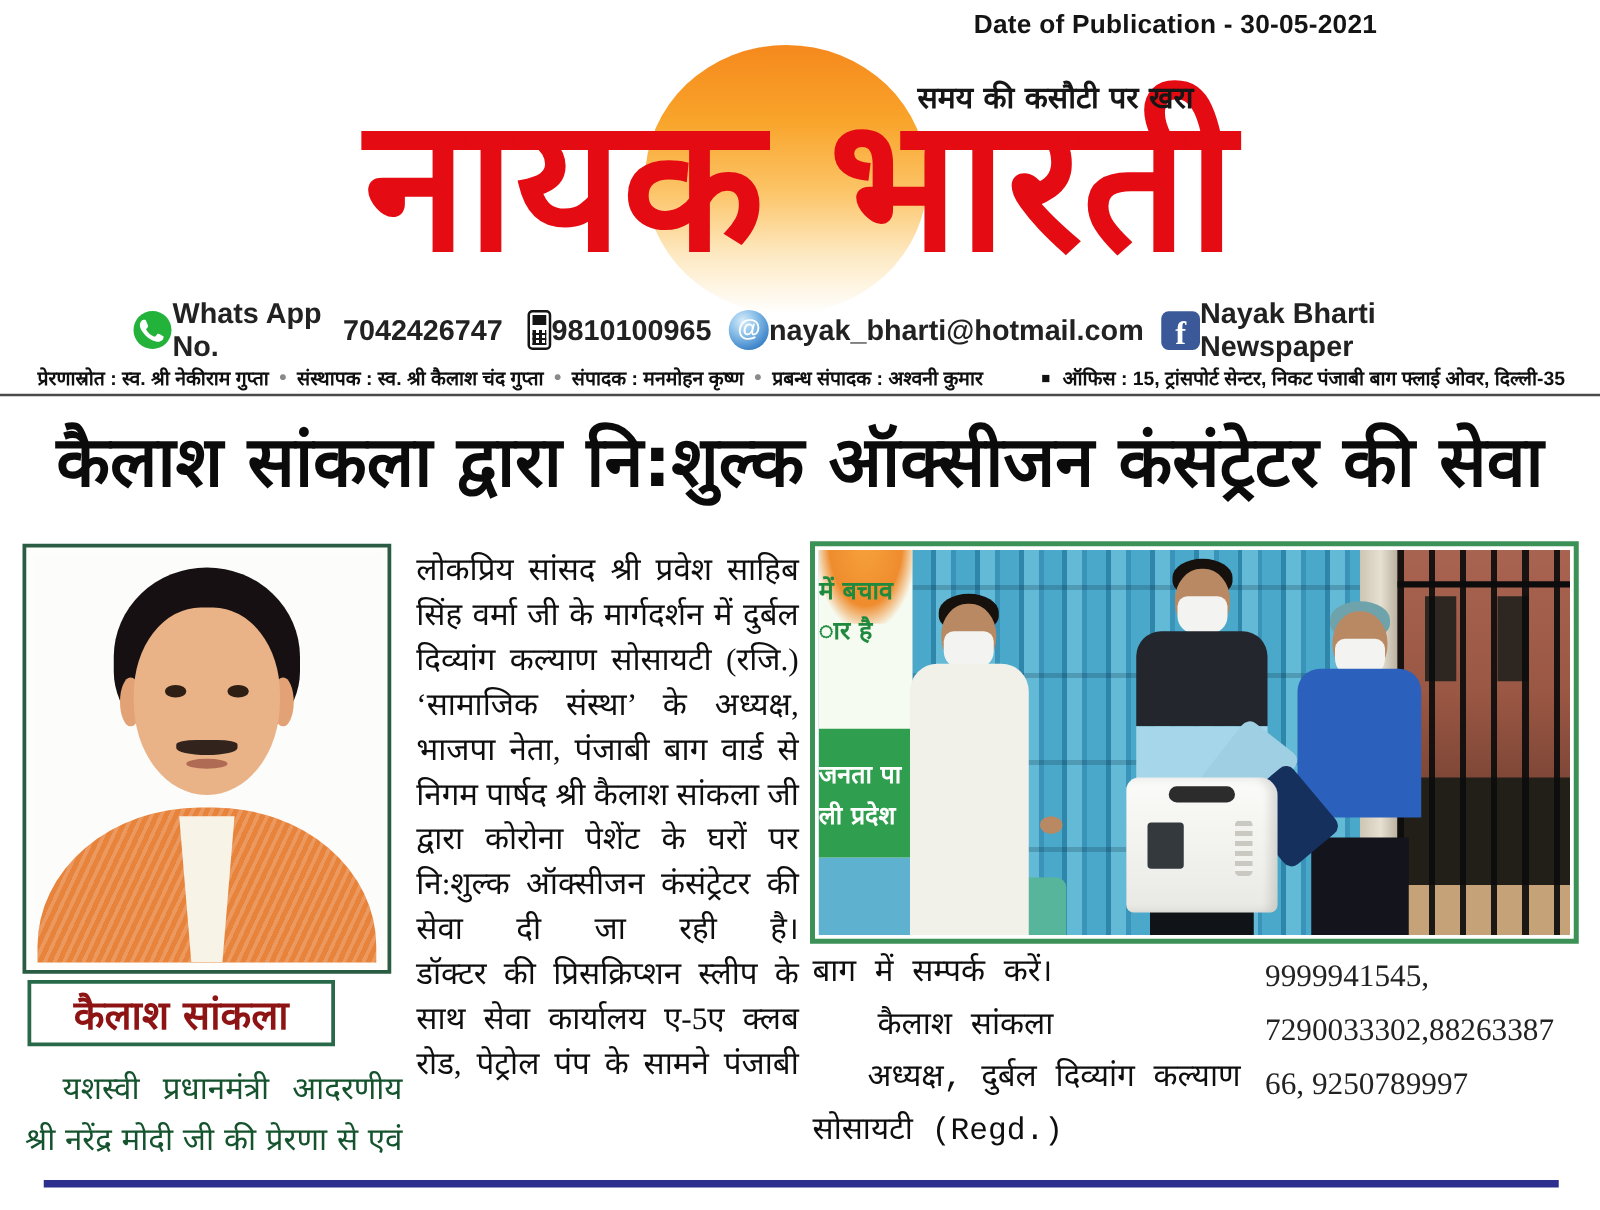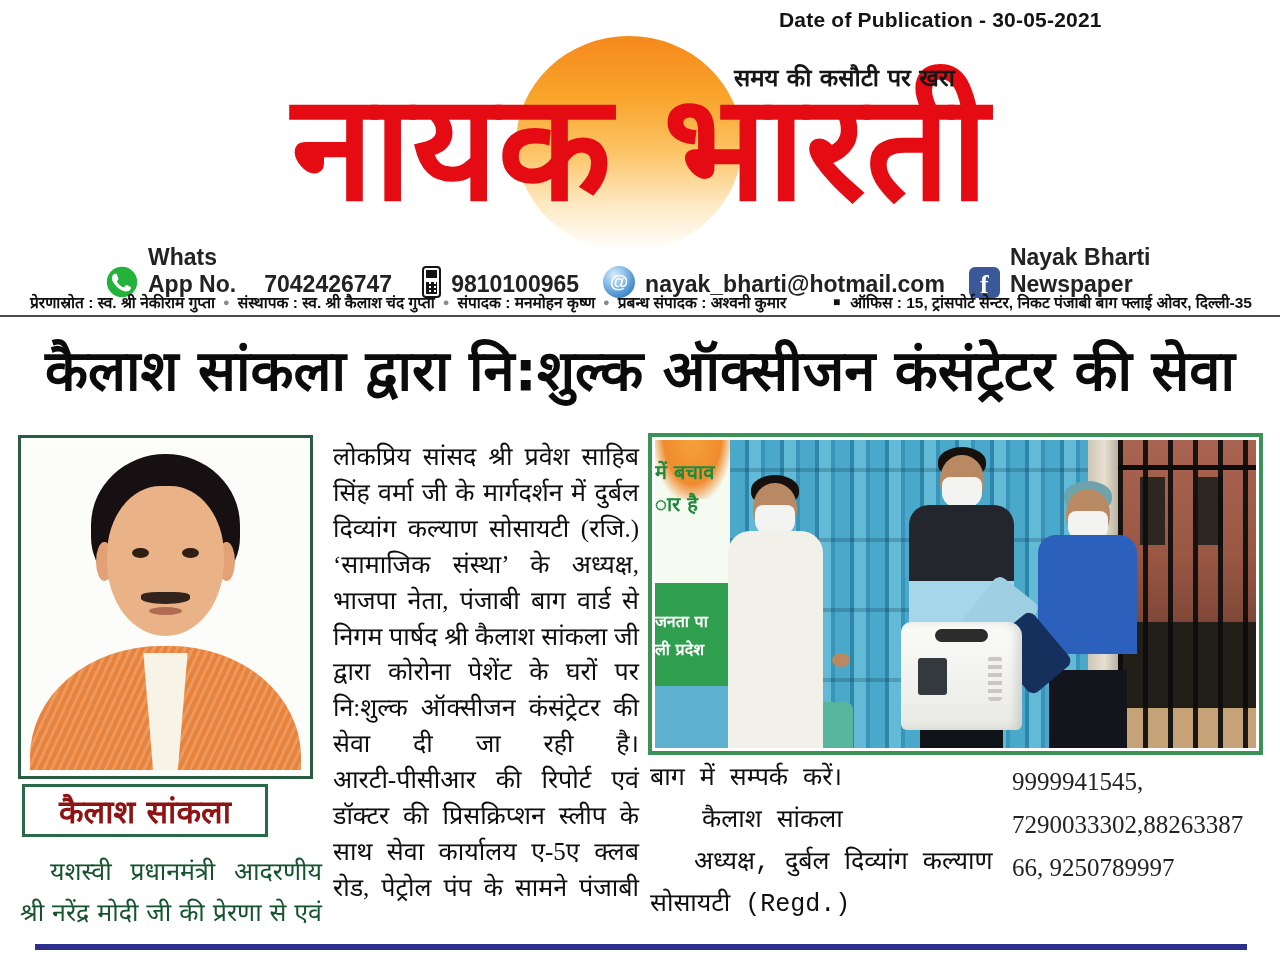--- a/index.html
+++ b/index.html
@@ -10,22 +10,22 @@
   }
   
   .date-line { position:absolute; left:779px; top:8px; font-size:21px; font-weight:bold; color:#141414; letter-spacing:.2px; }
   .sun { position:absolute; left:516px; top:36px; width:226px; height:215px; border-radius:50%;
          background:linear-gradient(180deg,#f5891d 0%,#f9a42a 28%,#fcc569 55%,#fde9c2 78%,#ffffff 100%); z-index:0; }
   .masthead { position:absolute; left:0; top:66px; width:100%; text-align:center; z-index:2;
               font-family:"DejaVu Sans", sans-serif; font-weight:bold; font-size:148px; line-height:1.12; color:#e50b12; }
   .tagline { position:absolute; left:734px; top:60px; z-index:3; font-size:24px; font-weight:bold; color:#161616;
              font-family:"DejaVu Sans", sans-serif; }
   
-  .contact-row { position:absolute; left:106px; top:262px; width:1080px; height:36px;
-                 display:flex; align-items:flex-end; gap:10px; font-size:23px; font-weight:bold; color:#222; }
+  .contact-row { position:absolute; left:106px; top:246px; width:1080px; height:36px;
+                 display:flex; align-items:center; font-size:23px; font-weight:bold; color:#222; }
   .contact-row .num { margin-right:14px; }
   .icon-wa { width:32px; height:32px; flex:0 0 32px; }
   .icon-mobile { position:relative; width:19px; height:32px; border:2.5px solid #141414; border-radius:4px;
                  background:#fff; flex:0 0 19px; margin-left:6px; }
   .icon-mobile::before { content:""; position:absolute; left:2px; right:2px; top:2px; height:8px; background:#141414; }
   .icon-mobile::after  { content:""; position:absolute; left:2px; right:2px; bottom:2px; height:12px;
                  background:repeating-linear-gradient(0deg,#141414 0 2px,transparent 2px 4px),
                             repeating-linear-gradient(90deg,#141414 0 3px,transparent 3px 5px); }
   .icon-mail { width:32px; height:32px; border-radius:50%; flex:0 0 32px;
                background:radial-gradient(circle at 35% 28%,#d8ecfa 0%,#8cc1ea 35%,#3f85c9 75%,#2b66a8 100%);
@@ -79,21 +79,21 @@
   .gate::after { content:""; position:absolute; inset:0;
           background:repeating-linear-gradient(0deg,transparent 0 66px,rgba(10,40,60,.22) 66px 70px); }
   .banner { position:absolute; left:0; top:0; width:12.5%; height:80%; background:#f6fbf1; }
   .banner-sun { position:absolute; left:0; top:0; width:100%; height:24%;
           background:radial-gradient(ellipse at 50% -10%,#f6a23b 0%,#ef8c2e 55%,rgba(246,162,59,0) 78%); }
   .banner-line { position:relative; text-align:left; font-family:"DejaVu Sans", sans-serif;
           font-weight:bold; font-size:20px; color:#1f8a3e; }
   .banner-line.l1 { margin-top:24%; } .banner-line.l2 { margin-top:6%; }
   .banner-panel { position:absolute; left:0; bottom:0; width:100%; height:42%; background:#2f9e4e;
           display:flex; flex-direction:column; justify-content:center; gap:6px; }
-  .banner-panel .banner-line { color:#fff; font-size:16px; }
+  .banner-panel .banner-line { color:#fff; font-size:20px; }
   .pillar { position:absolute; left:72%; top:0; width:5%; height:100%;
           background:linear-gradient(90deg,#cdc6b4,#e6e0d2 55%,#b9b1a0); }
   .right-zone { position:absolute; left:77%; top:0; width:23%; height:100%; background:#a05c48; }
   .brick { position:absolute; inset:0 0 38% 0;
           background:linear-gradient(180deg,#a86450 0%,#9a5743 60%,#7c4536 100%); }
   .window { position:absolute; width:18%; height:22%; background:#2e2620; top:12%; }
   .window.w1 { left:16%; } .window.w2 { left:58%; }
   .clutter { position:absolute; left:0; bottom:13%; width:100%; height:28%; background:#221f19; }
   .dirt { position:absolute; left:0; bottom:0; width:100%; height:13%; background:#c5a277; }
   .fence { position:absolute; inset:0; background:repeating-linear-gradient(90deg,rgba(12,12,12,.92) 0 5px,transparent 5px 25px); }
@@ -200,21 +200,20 @@
 <div class="body-col">
   <div class="jline">लोकप्रिय सांसद श्री प्रवेश साहिब</div>
   <div class="jline">सिंह वर्मा जी के मार्गदर्शन में दुर्बल</div>
   <div class="jline">दिव्यांग कल्याण सोसायटी (रजि.)</div>
   <div class="jline">‘सामाजिक संस्था’ के अध्यक्ष,</div>
   <div class="jline">भाजपा नेता, पंजाबी बाग वार्ड से</div>
   <div class="jline">निगम पार्षद श्री कैलाश सांकला जी</div>
   <div class="jline">द्वारा कोरोना पेशेंट के घरों पर</div>
   <div class="jline">नि:शुल्क ऑक्सीजन कंसंट्रेटर की</div>
   <div class="jline">सेवा दी जा रही है।</div>
-  <div class="jline">आरटी-पीसीआर की रिपोर्ट एवं</div>
   <div class="jline">डॉक्टर की प्रिसक्रिप्शन स्लीप के</div>
   <div class="jline">साथ सेवा कार्यालय ए-5ए क्लब</div>
   <div class="jline">रोड, पेट्रोल पंप के सामने पंजाबी</div>
 </div>
 
 <div class="news-photo">
   <div class="scene">
     <div class="gate"></div>
     <div class="banner">
       <div class="banner-sun"></div>

